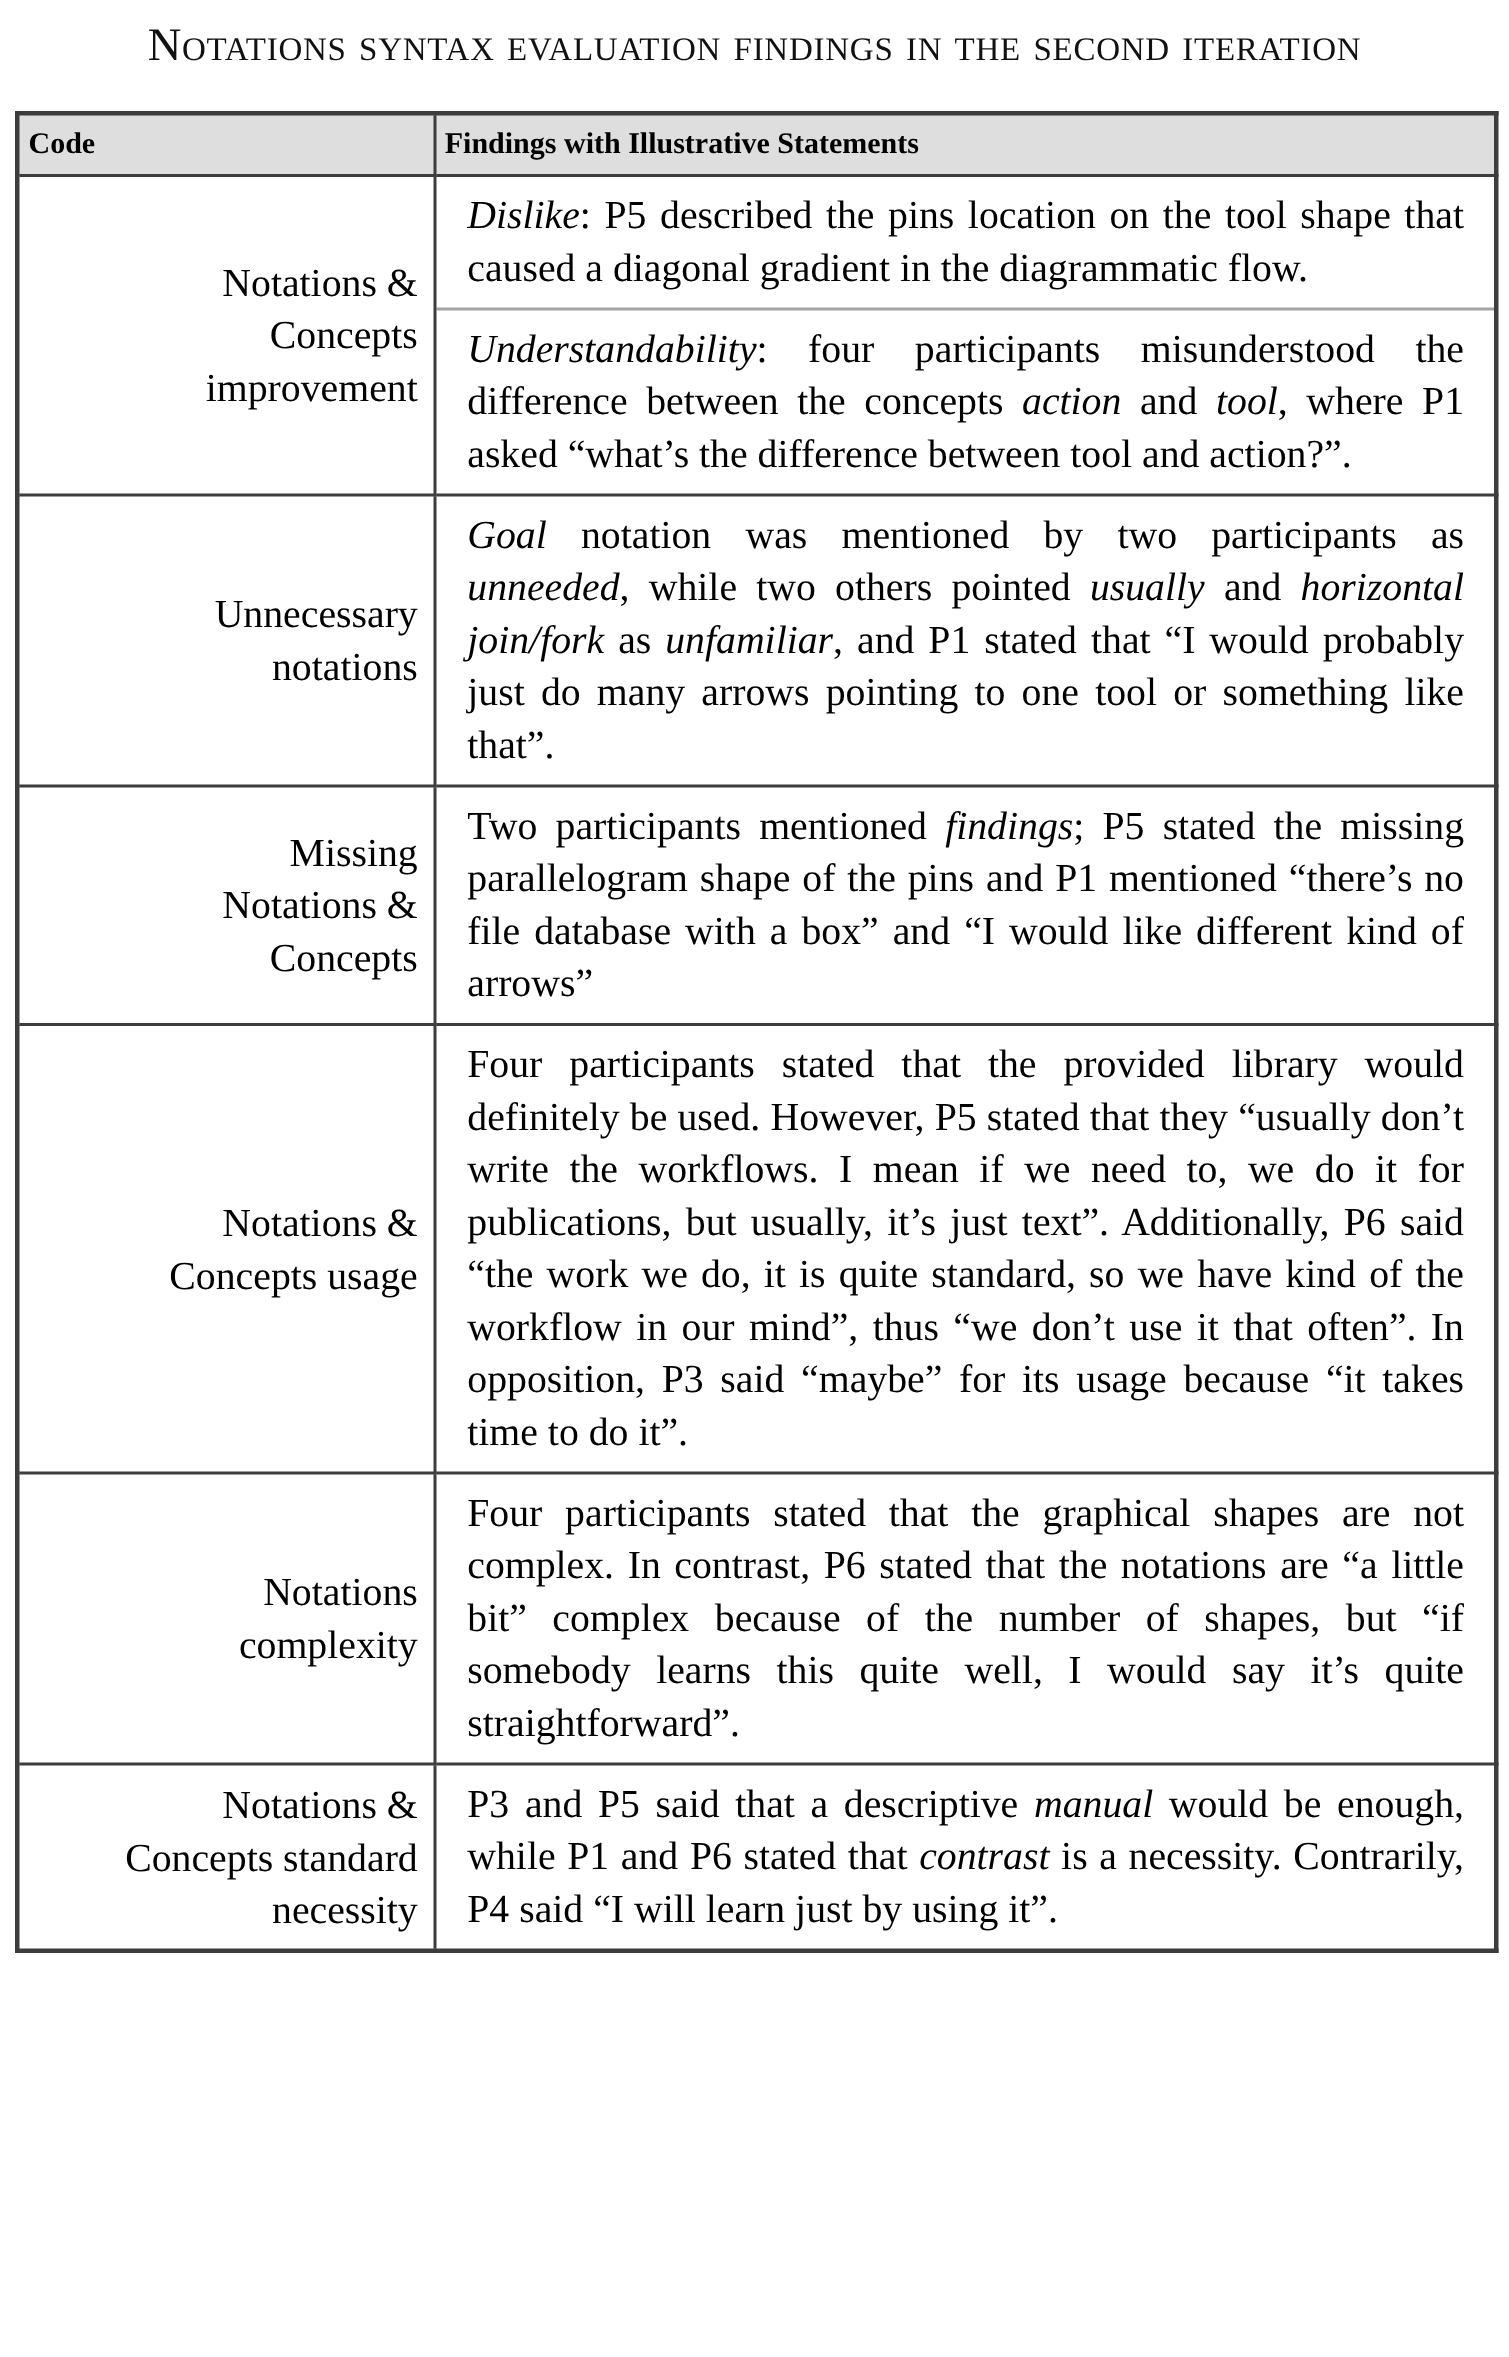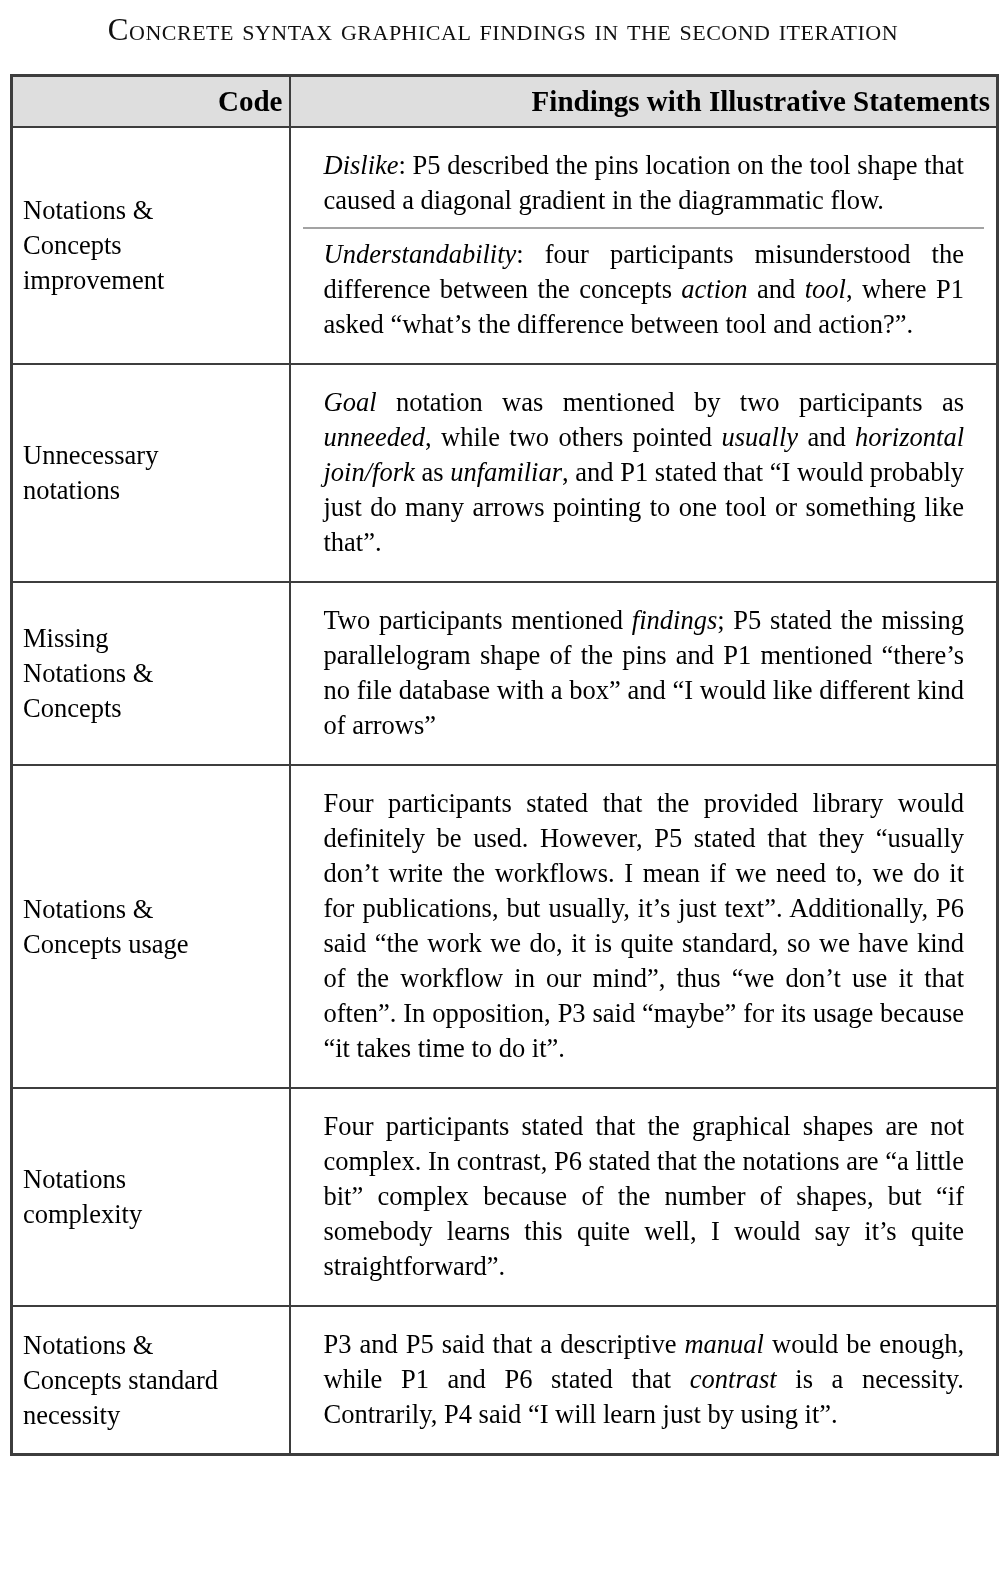--- a/index.html
+++ b/index.html
@@ -31,57 +31,57 @@
     width: 986px;
     margin: 26px 0 0 10px;
     border: 3px solid #3d3d3d;
   }
   col.col-code { width: 278px; }
   col.col-findings { width: 708px; }
   th {
     background: #dedede;
     border: 2px solid #3d3d3d;
     font-weight: bold;
-    font-size: 29px;
+    font-size: 20px;
     padding: 8px 6px;
-    text-align: right;
+    text-align: left;
     color: #000000;
   }
   td {
     border: 2px solid #3d3d3d;
     vertical-align: middle;
     font-size: 26.5px;
   }
   td.code-cell {
-    text-align: left;
+    text-align: right;
     padding: 8px 10px;
     line-height: 35px;
   }
   td.findings-cell {
-    padding: 12px;
+    padding: 0;
     vertical-align: middle;
   }
   .code-line { white-space: nowrap; }
   .finding {
     padding: 8px 20px 9px 21px;
     text-align: justify;
     text-justify: inter-word;
     line-height: 35px;
   }
   .finding + .finding {
     border-top: 2px solid #a3a3a3;
   }
   .finding i { font-style: italic; }
 </style>
 </head>
 <body>
 
 <div class="page">
 
-  <div class="caption">Concrete syntax graphical findings in the second iteration</div>
+  <div class="caption">Notations syntax evaluation findings in the second iteration</div>
 
   <table class="findings-table">
     <colgroup>
       <col class="col-code">
       <col class="col-findings">
     </colgroup>
     <thead>
       <tr>
         <th>Code</th>
         <th>Findings with Illustrative Statements</th>

